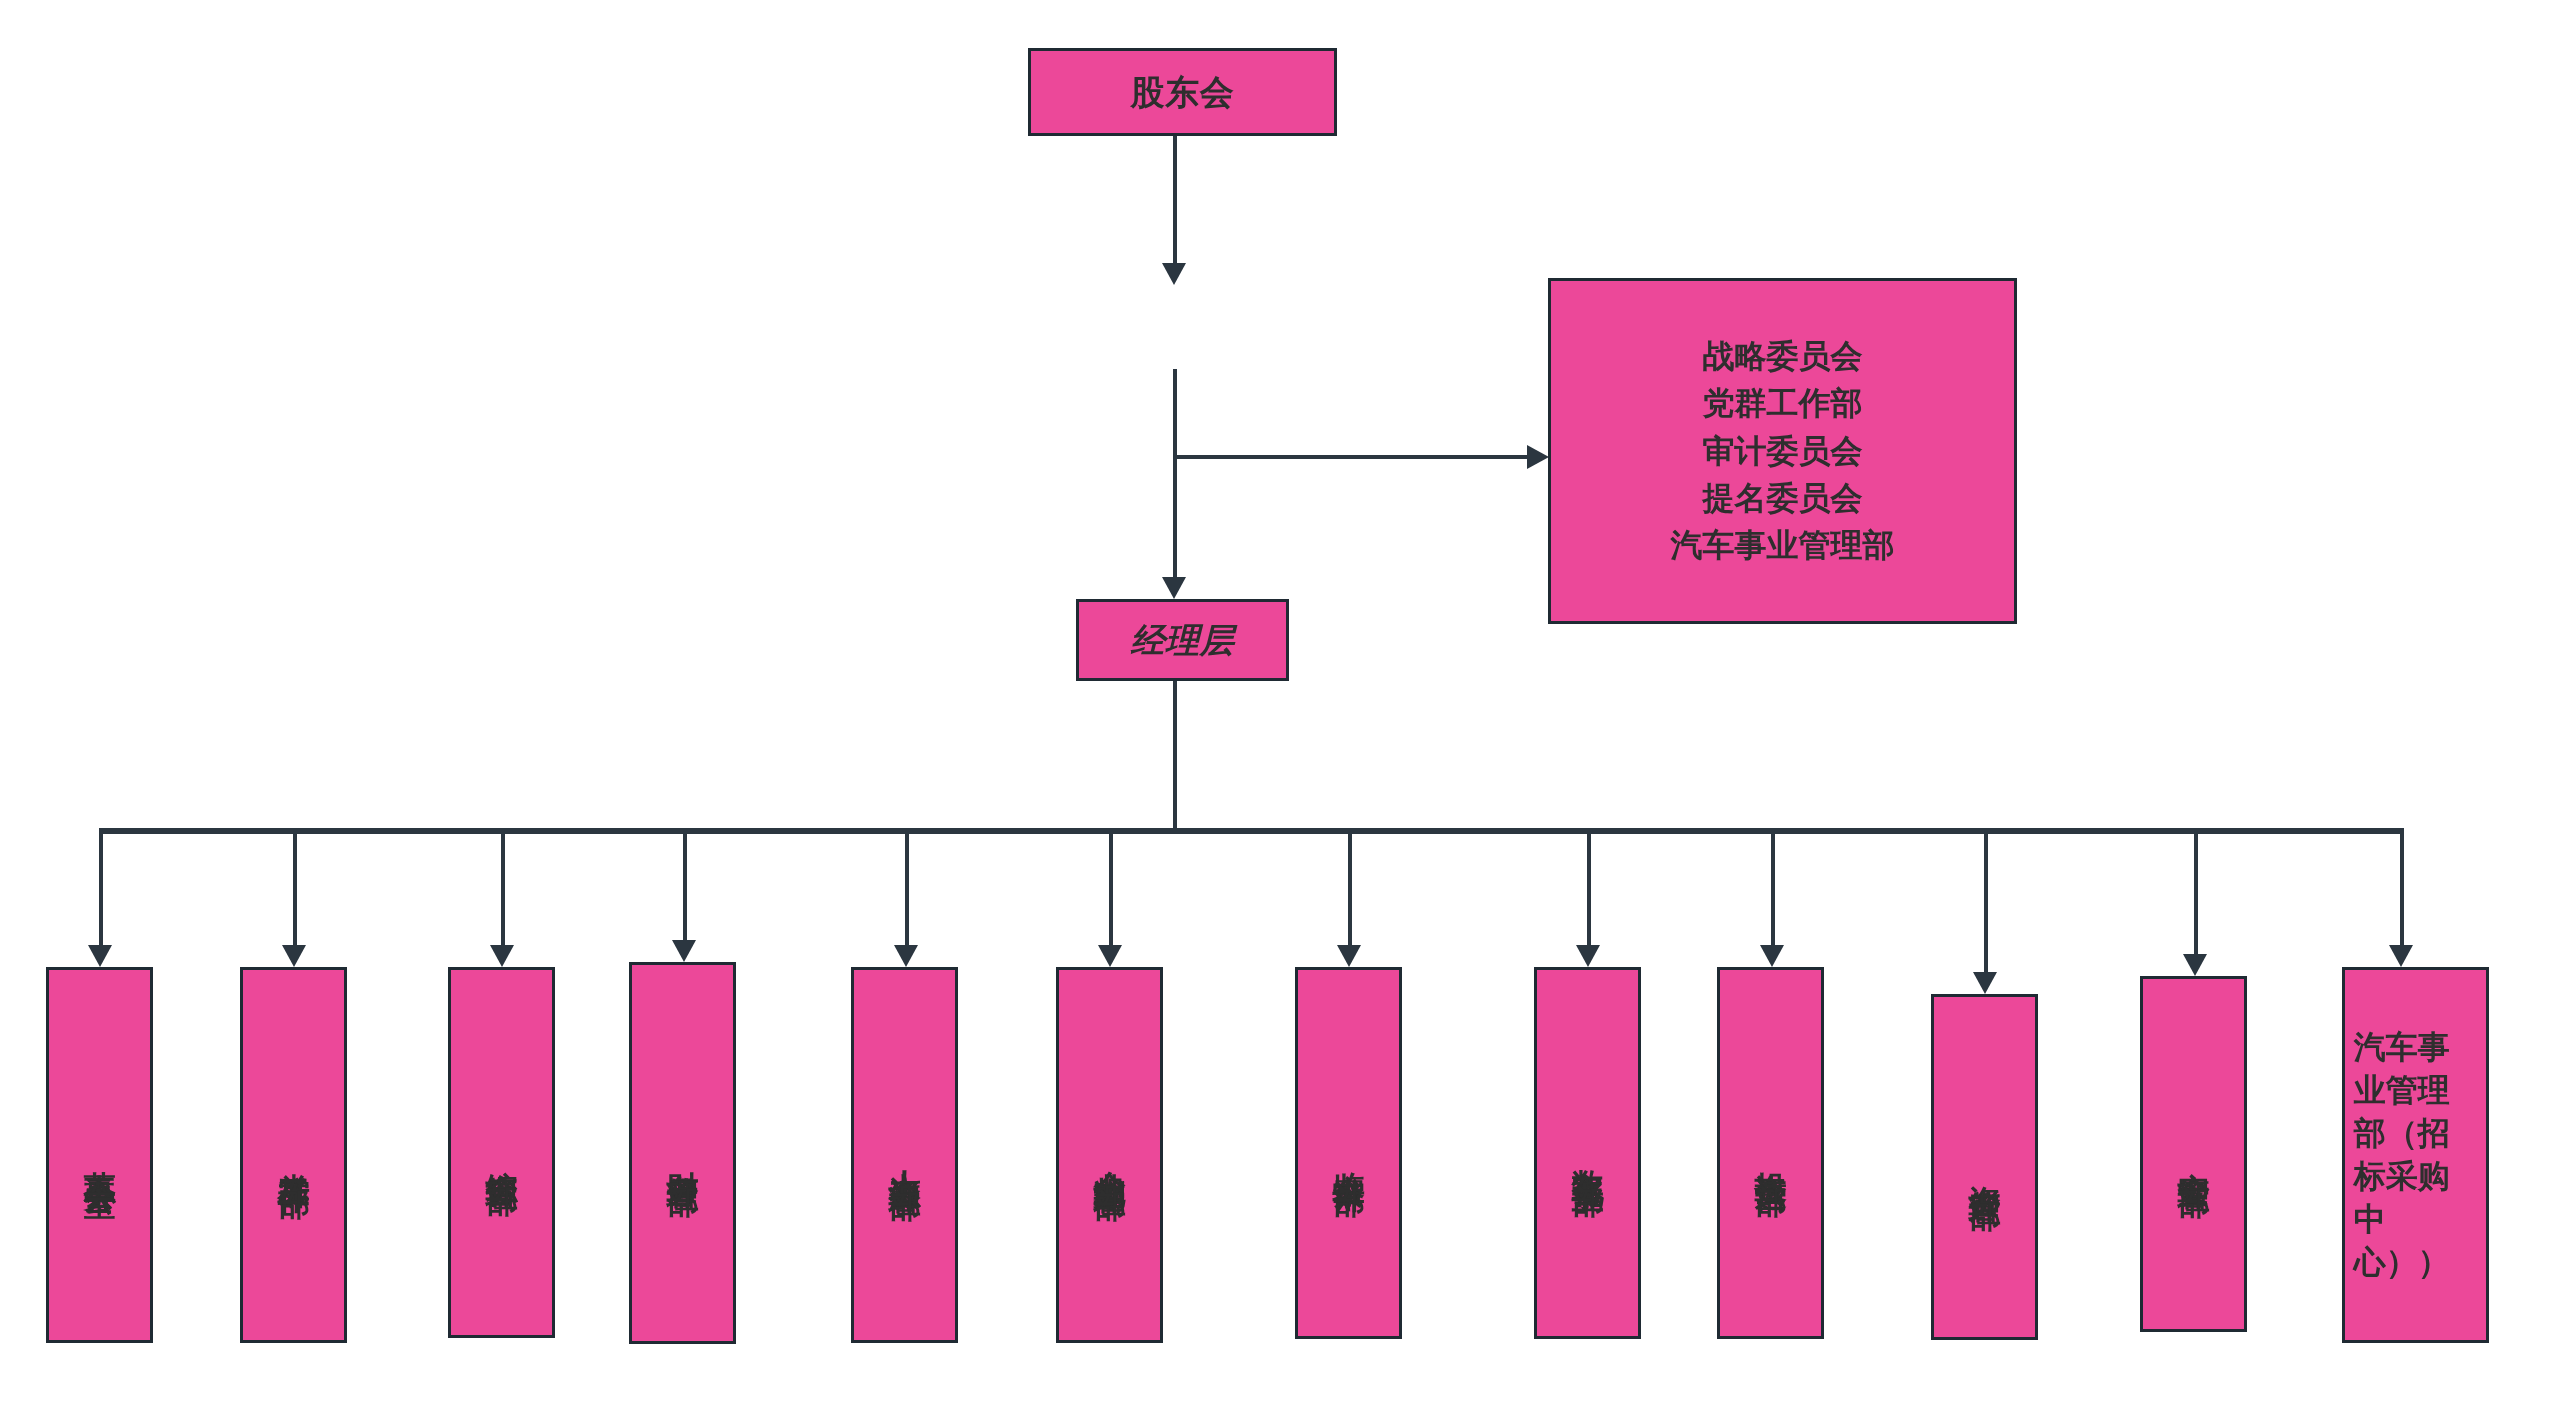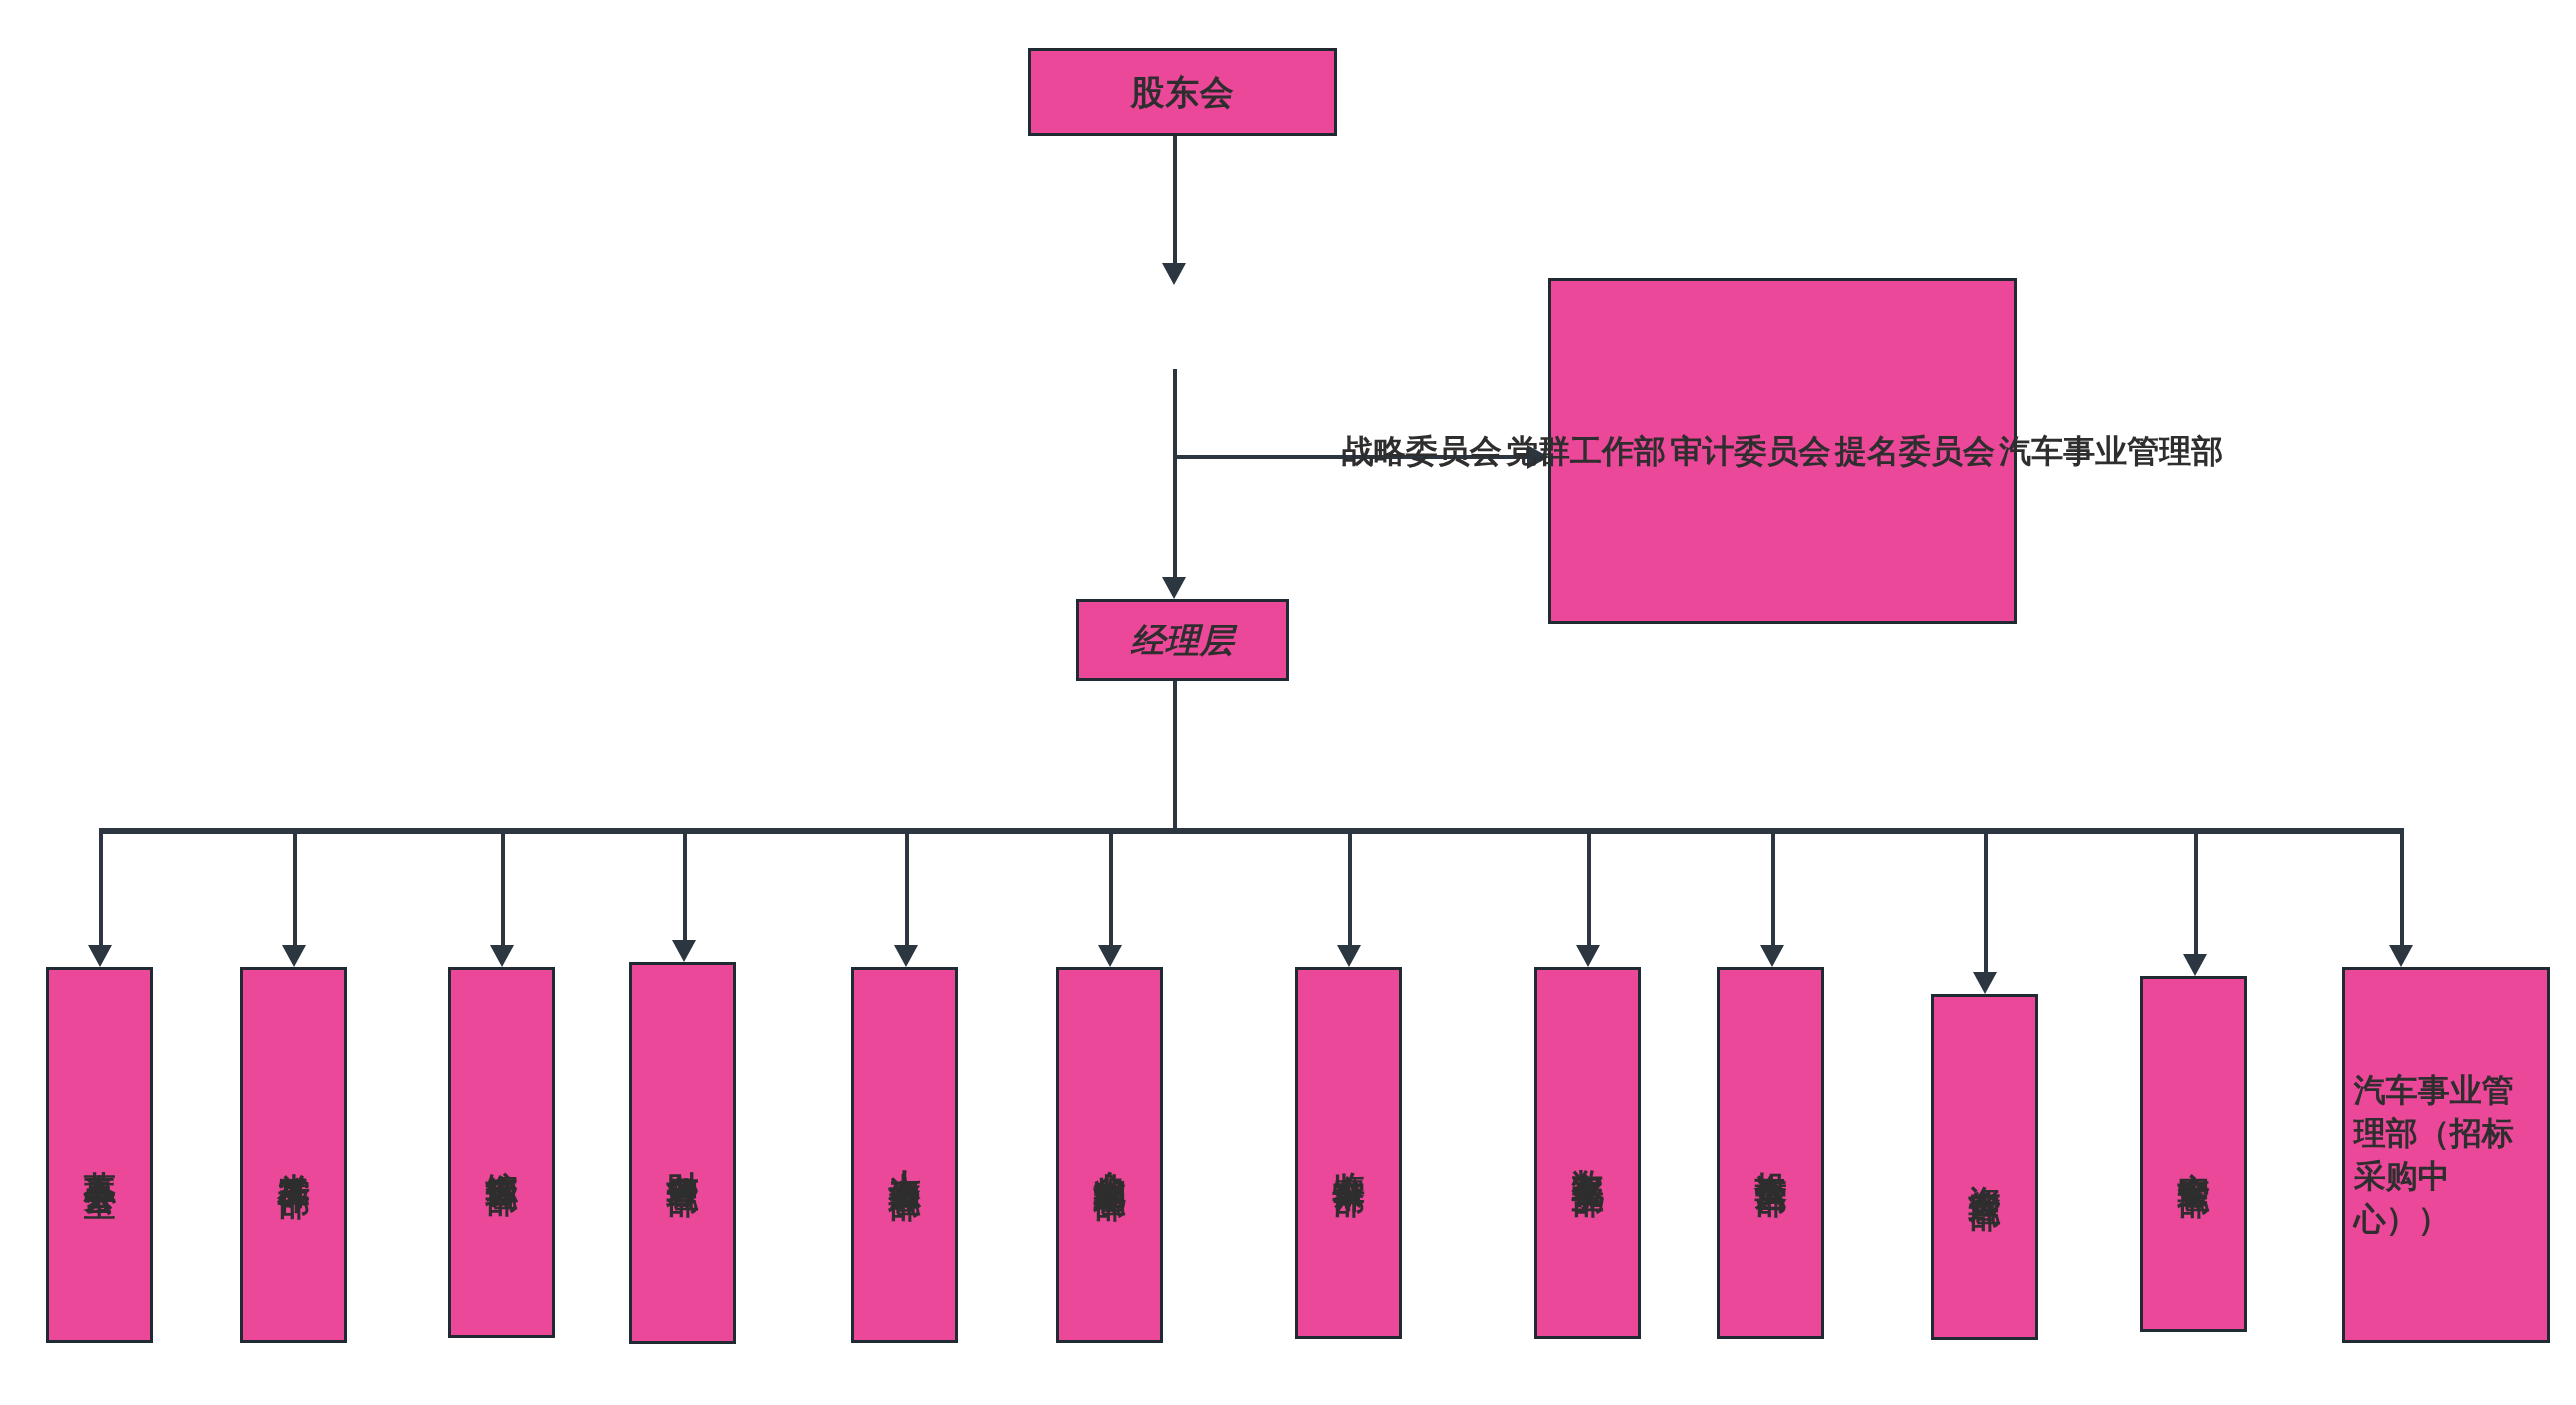--- a/index.html
+++ b/index.html
@@ -35,21 +35,21 @@
   
   .node.top .label{ font-size:34px; }
 
   
   .node.committee{
     align-items:center;
     justify-content:center;
   }
   .committee-list{
     display:flex;
-    flex-direction:row;
+    flex-direction:column;
     align-items:center;
     justify-content:center;
     gap:4.4px;
   }
   .committee-list .citem{
     font-size:32px;
     font-weight:bold;
     color:#2e2e2e;
     line-height:1.34;
     white-space:nowrap;
@@ -207,18 +207,18 @@
   </div>
 
   <div class="node dept" style="left:1931px; top:994px; width:107px; height:346px;">
     <span class="vlabel">资产管理部</span>
   </div>
 
   <div class="node dept" style="left:2140px; top:976px; width:107px; height:356px;">
     <span class="vlabel">安全管理部</span>
   </div>
 
-  <div class="node dept wide" style="left:2342px; top:967px; width:208px; height:376px;">
+  <div class="node dept wide" style="left:2342px; top:967px; width:147px; height:376px;">
     <span class="hlabel">汽车事业管理部（招标采购中心））</span>
   </div>
 
 </div>
 
 
 </body></html>

